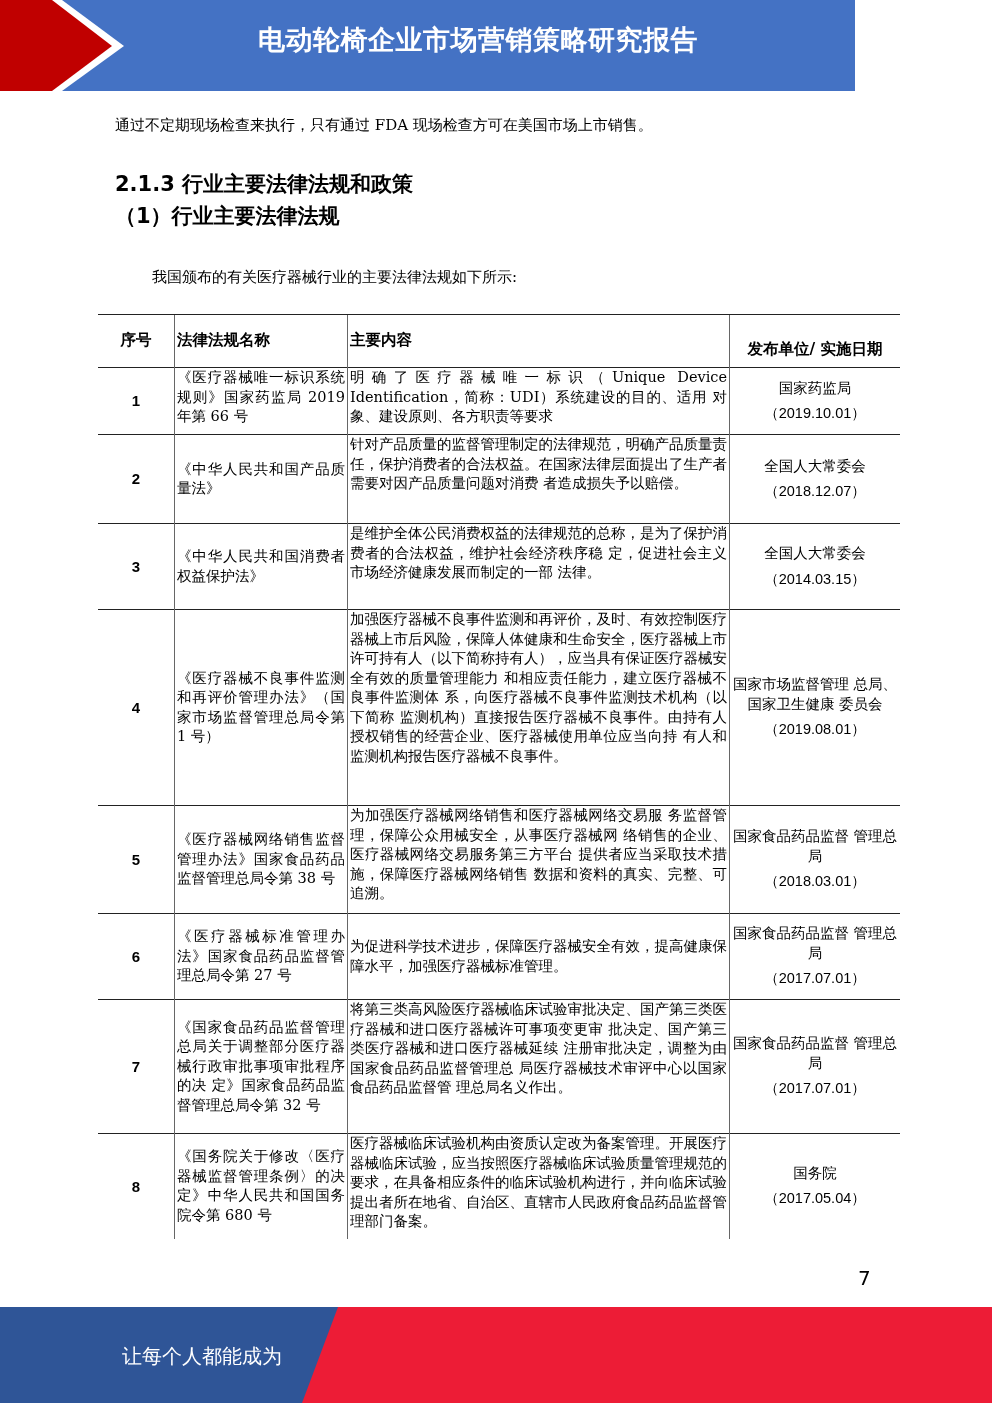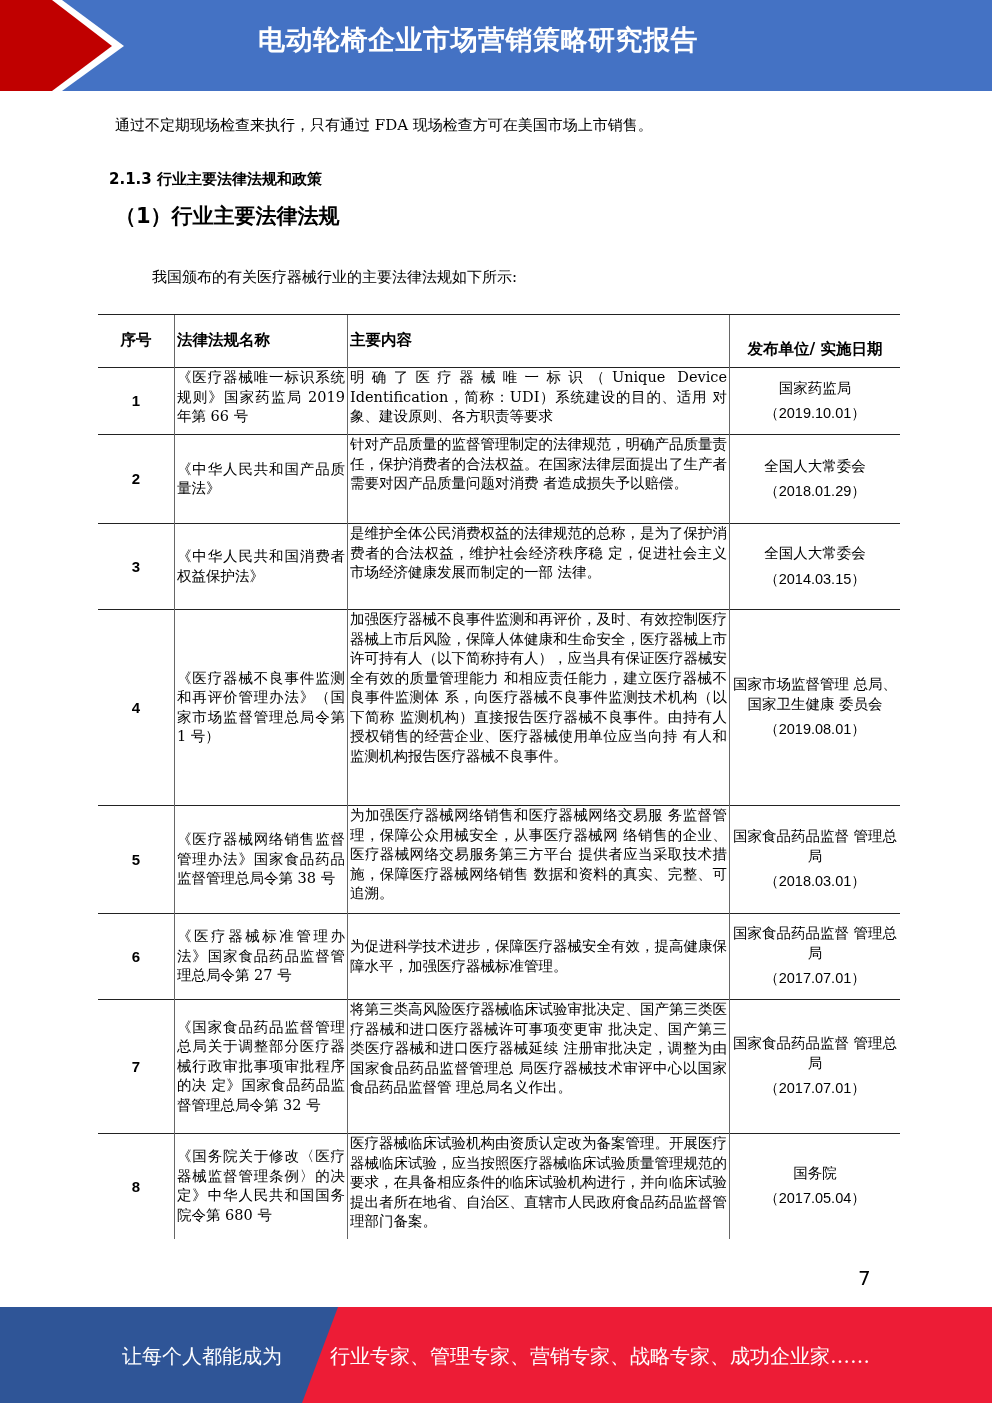--- a/index.html
+++ b/index.html
@@ -3,37 +3,37 @@
 <meta charset="utf-8">
 <style>
   html, body { margin: 0; padding: 0; }
   body {
     width: 992px; height: 1403px; position: relative; overflow: hidden;
     background: #ffffff; color: #000;
     font-family: "DejaVu Serif", "Liberation Serif", serif;
   }
   
   .header {
-    position: absolute; left: 0; top: 0; width: 992px; height: 91px;
+    position: absolute; left: 0; top: 0; width: 855px; height: 91px;
     background: #4472c4;
   }
   .header svg { position: absolute; left: 0; top: 0; }
   .header-title {
     position: absolute; left: 258px; top: 22px; width: 520px;
     color: #ffffff; font-family: "DejaVu Sans", "Liberation Sans", sans-serif;
     font-weight: bold; font-size: 27px; letter-spacing: 0.5px; white-space: nowrap;
   }
 
   .intro-line {
     position: absolute; left: 115px; top: 116px; font-size: 15px; white-space: nowrap;
   }
   .section-heading {
-    position: absolute; left: 109px; top: 170px;
+    position: absolute; left: 115px; top: 170px;
     font-family: "DejaVu Sans", "Liberation Sans", sans-serif;
-    font-weight: bold; font-size: 15px; white-space: nowrap;
+    font-weight: bold; font-size: 21px; white-space: nowrap;
   }
   .sub-heading {
     position: absolute; left: 115px; top: 202px;
     font-family: "DejaVu Sans", "Liberation Sans", sans-serif;
     font-weight: bold; font-size: 21px; white-space: nowrap;
   }
   .lead-para {
     position: absolute; left: 152px; top: 268px; font-size: 15px; white-space: nowrap;
   }
 
@@ -115,21 +115,21 @@
         <span class="issuer-name">国家药监局</span>
         <span class="issuer-date">（2019.10.01）</span>
       </td>
     </tr>
     <tr style="height:89px">
       <td class="col-no">2</td>
       <td class="col-name" style="vertical-align:middle">《中华人民共和国产品质量法》</td>
       <td class="col-content">针对产品质量的监督管理制定的法律规范，明确产品质量责任，保护消费者的合法权益。在国家法律层面提出了生产者需要对因产品质量问题对消费 者造成损失予以赔偿。</td>
       <td class="col-issuer">
         <span class="issuer-name">全国人大常委会</span>
-        <span class="issuer-date">（2018.01.29）</span>
+        <span class="issuer-date">（2018.12.07）</span>
       </td>
     </tr>
     <tr style="height:86px">
       <td class="col-no">3</td>
       <td class="col-name" style="vertical-align:middle">《中华人民共和国消费者权益保护法》</td>
       <td class="col-content">是维护全体公民消费权益的法律规范的总称，是为了保护消费者的合法权益，维护社会经济秩序稳 定，促进社会主义市场经济健康发展而制定的一部 法律。</td>
       <td class="col-issuer">
         <span class="issuer-name">全国人大常委会</span>
         <span class="issuer-date">（2014.03.15）</span>
       </td>
@@ -183,14 +183,13 @@
 </table>
 
 <div class="page-number">7</div>
 
 <div class="footer">
   <svg width="992" height="96" viewBox="0 0 992 96">
     <rect x="0" y="0" width="992" height="96" fill="#ed1c36"></rect>
     <polygon points="0,0 338,0 302,96 0,96" fill="#2f5597"></polygon>
   </svg>
   <div class="footer-left">让每个人都能成为</div>
-  <div class="footer-right">行业专家、管理专家、营销专家、战略专家、成功企业家……</div>
 </div>
 
 </body></html>

